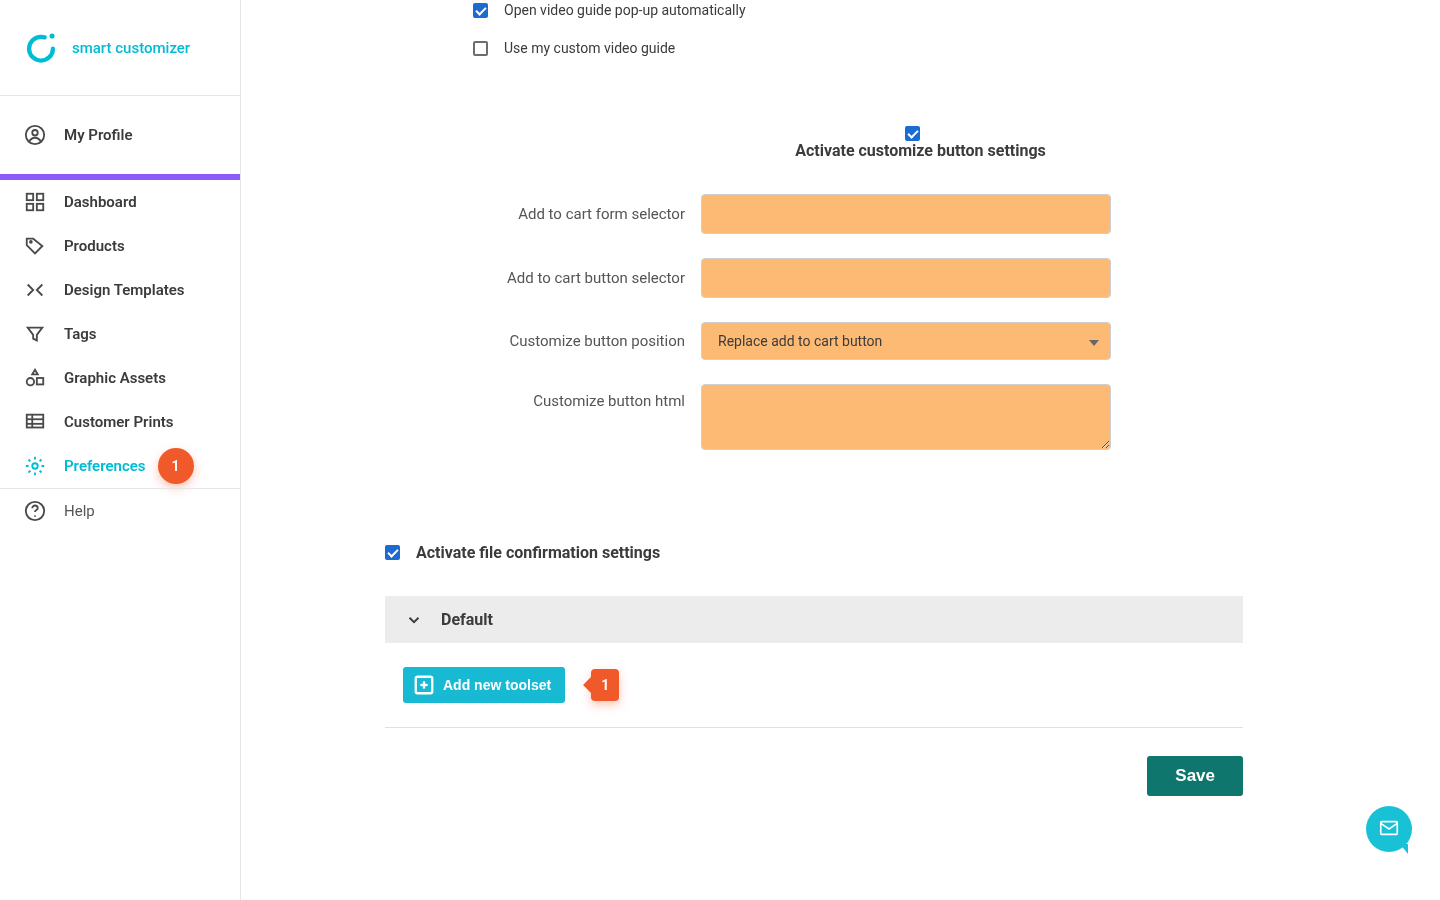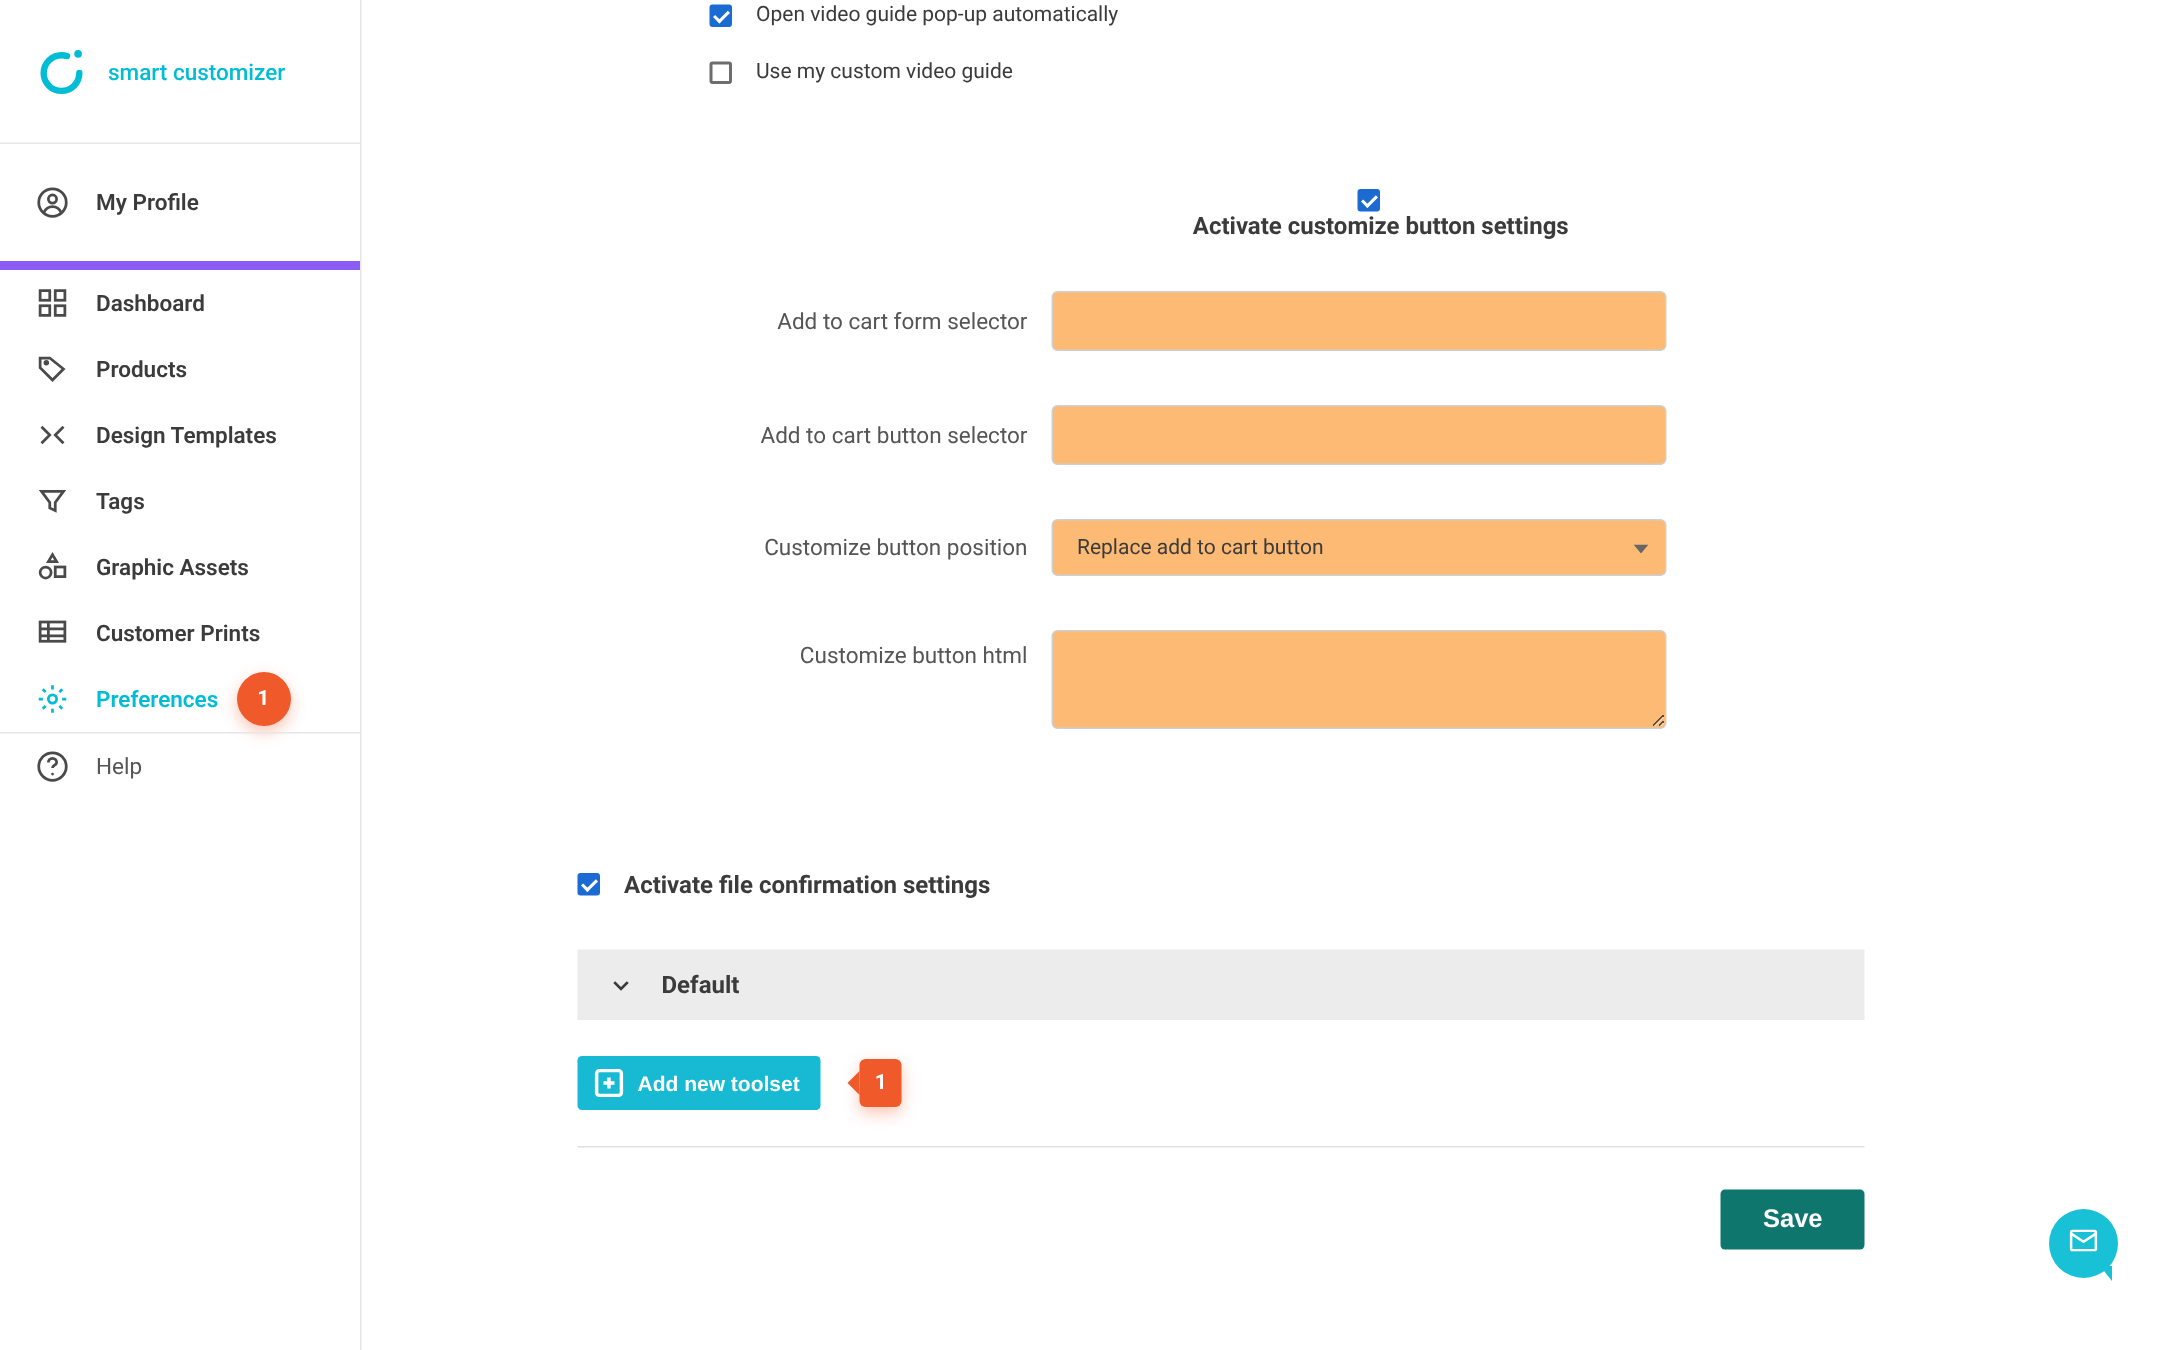--- a/index.html
+++ b/index.html
@@ -144,21 +144,21 @@
   .section-heading {
     font-size: 16px;
     font-weight: 700;
     color: #3b3b3b;
     margin-left: 16px;
   }
 
   .form-grid {
     display: grid;
     grid-template-columns: 300px 410px;
-    gap: 36px 16px;
+    gap: 24px 16px;
     margin-left: 0;
   }
   .form-label {
     text-align: right;
     align-self: center;
     color: #555;
     font-size: 15px;
   }
   .form-label.top { align-self: start; padding-top: 8px; }
   .text-input, .select-input, .textarea-input {
@@ -203,20 +203,21 @@
     cursor: pointer;
   }
   .collapse-header .chev {
     width: 18px; height: 18px; color: #3b3b3b; margin-right: 18px;
   }
   .collapse-title { font-size: 16px; font-weight: 700; color: #3b3b3b; }
 
   .toolset-row {
     display: flex;
     align-items: center;
+    margin-left: 18px;
     margin-bottom: 20px;
   }
   .btn-add {
     display: inline-flex;
     align-items: center;
     background: #18b9d3;
     color: #fff;
     border: none;
     border-radius: 3px;
     height: 36px;

